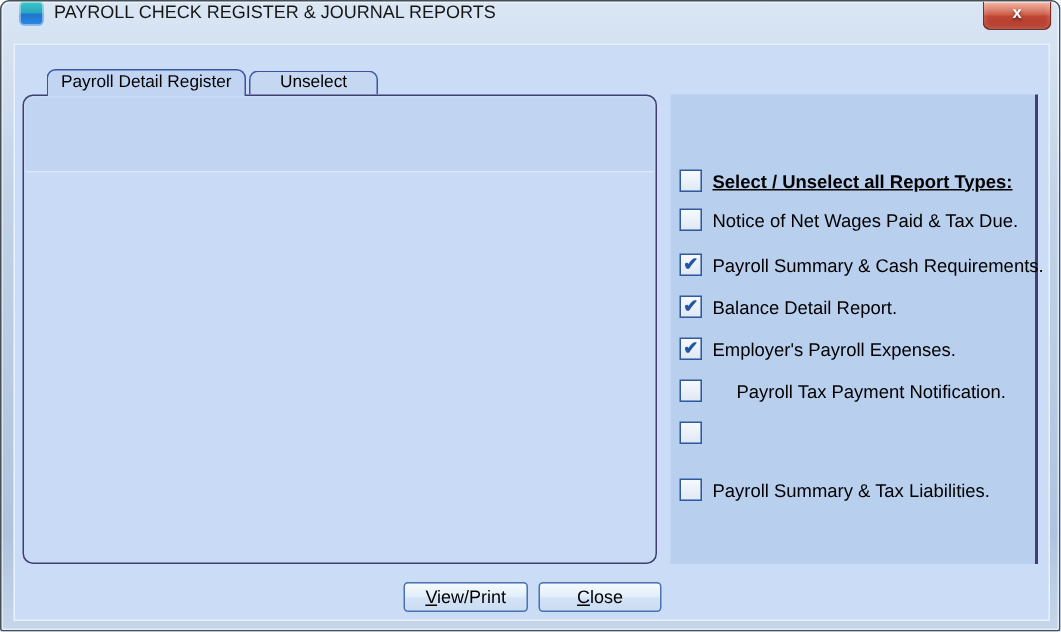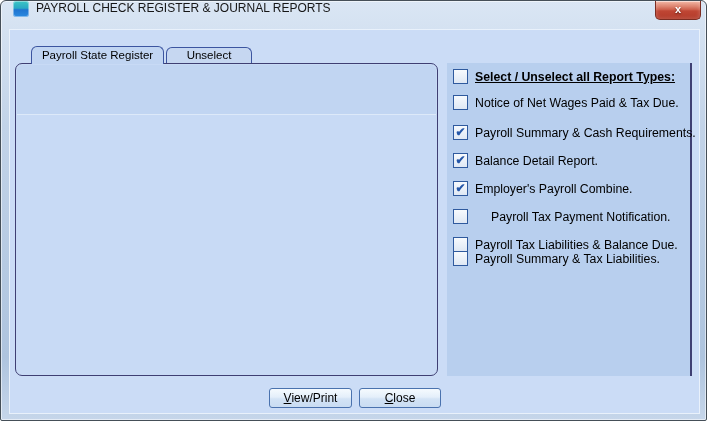--- a/index.html
+++ b/index.html
@@ -74,21 +74,21 @@
   .combo-arrow::after { content:""; width:0; height:0;
     border-left:3.5px solid transparent; border-right:3.5px solid transparent;
     border-top:4px solid #1d3a6e; }
   .combo.disabled .combo-text { background:#dde5f1; border-color:#a3adc0; color:#8b95a6; }
   .combo.disabled .combo-arrow { background:#dde5f1; border-color:#a3adc0; }
   .combo.disabled .combo-arrow::after { border-top-color:#9aa3b2; }
 
   
   .right-panel { position:absolute; left:446px; top:62px; width:245px; height:313px;
     background:#b8cfee; border-right:2px solid #3f3f73; z-index:2; }
-  .cb-row { position:absolute; left:6px; display:flex; align-items:center; cursor:pointer; }
+  .cb-row { position:absolute; left:6px; display:flex; align-items:center; cursor:pointer;margin-top:44px; }
   .checkbox { width:15px; height:15px; flex:0 0 auto;
     background:linear-gradient(180deg,#f7fafd,#dfe8f4);
     border:1px solid #2f5a9e; display:flex; align-items:center; justify-content:center; }
   .checkbox .check { display:none; color:#2456a8; font-size:12px; font-weight:bold;
     line-height:1; margin-top:-1px; }
   .checkbox.checked .check { display:block; }
   .cb-label { font-size:12.3px; color:#000; padding-left:7px; white-space:nowrap; }
   .cb-label.header { font-weight:bold; text-decoration:underline; }
 
   
@@ -107,21 +107,21 @@
   <div class="titlebar">
     <div class="app-icon"></div>
     <div class="title-text">PAYROLL CHECK REGISTER &amp; JOURNAL REPORTS</div>
   </div>
   <div class="close-btn">
     <span>x</span>
   </div>
 
   <div class="content"></div>
 
-  <div class="tab active">Payroll State Register</div>
+  <div class="tab active">Payroll Detail Register</div>
   <div class="tab inactive">Unselect Journal</div>
 
   <div class="left-panel">
     <div class="panel-top-strip"></div>
   </div>
 
   <div class="radio-row" style="left:30px; top:78px;">
     <div class="radio selected"></div>
     <div class="radio-label big">Detail Payroll Report</div>
   </div>
@@ -220,31 +220,30 @@
     <div class="cb-row" style="top:90px;">
       <div class="checkbox checked">
           <span class="check">✔</span>
         </div>
       <div class="cb-label">Balance Detail Report.</div>
     </div>
     <div class="cb-row" style="top:118px;">
       <div class="checkbox checked">
           <span class="check">✔</span>
         </div>
-      <div class="cb-label">Employer's Payroll Combine.</div>
+      <div class="cb-label">Employer's Payroll Expenses.</div>
     </div>
     <div class="cb-row" style="top:146px;gap:16px;">
       <div class="checkbox"></div>
       <div class="cb-label">Payroll Tax Payment Notification.</div>
     </div>
     <div class="cb-row" style="top:174px;">
       <div class="checkbox"></div>
-      <div class="cb-label">Payroll Tax Liabilities &amp; Balance Due.</div>
-    </div>
-    <div class="cb-row" style="top:188px;">
+    </div>
+    <div class="cb-row" style="top:212px;">
       <div class="checkbox"></div>
       <div class="cb-label">Payroll Summary &amp; Tax Liabilities.</div>
     </div>
   </div>
 
   <div class="dlg-btn" style="left:358px; width:82px;">
     <span class="btn-label">Close</span>
   </div>
   <div class="dlg-btn" style="left:268px; width:83px;">
     <span class="btn-label">View/Print</span>

